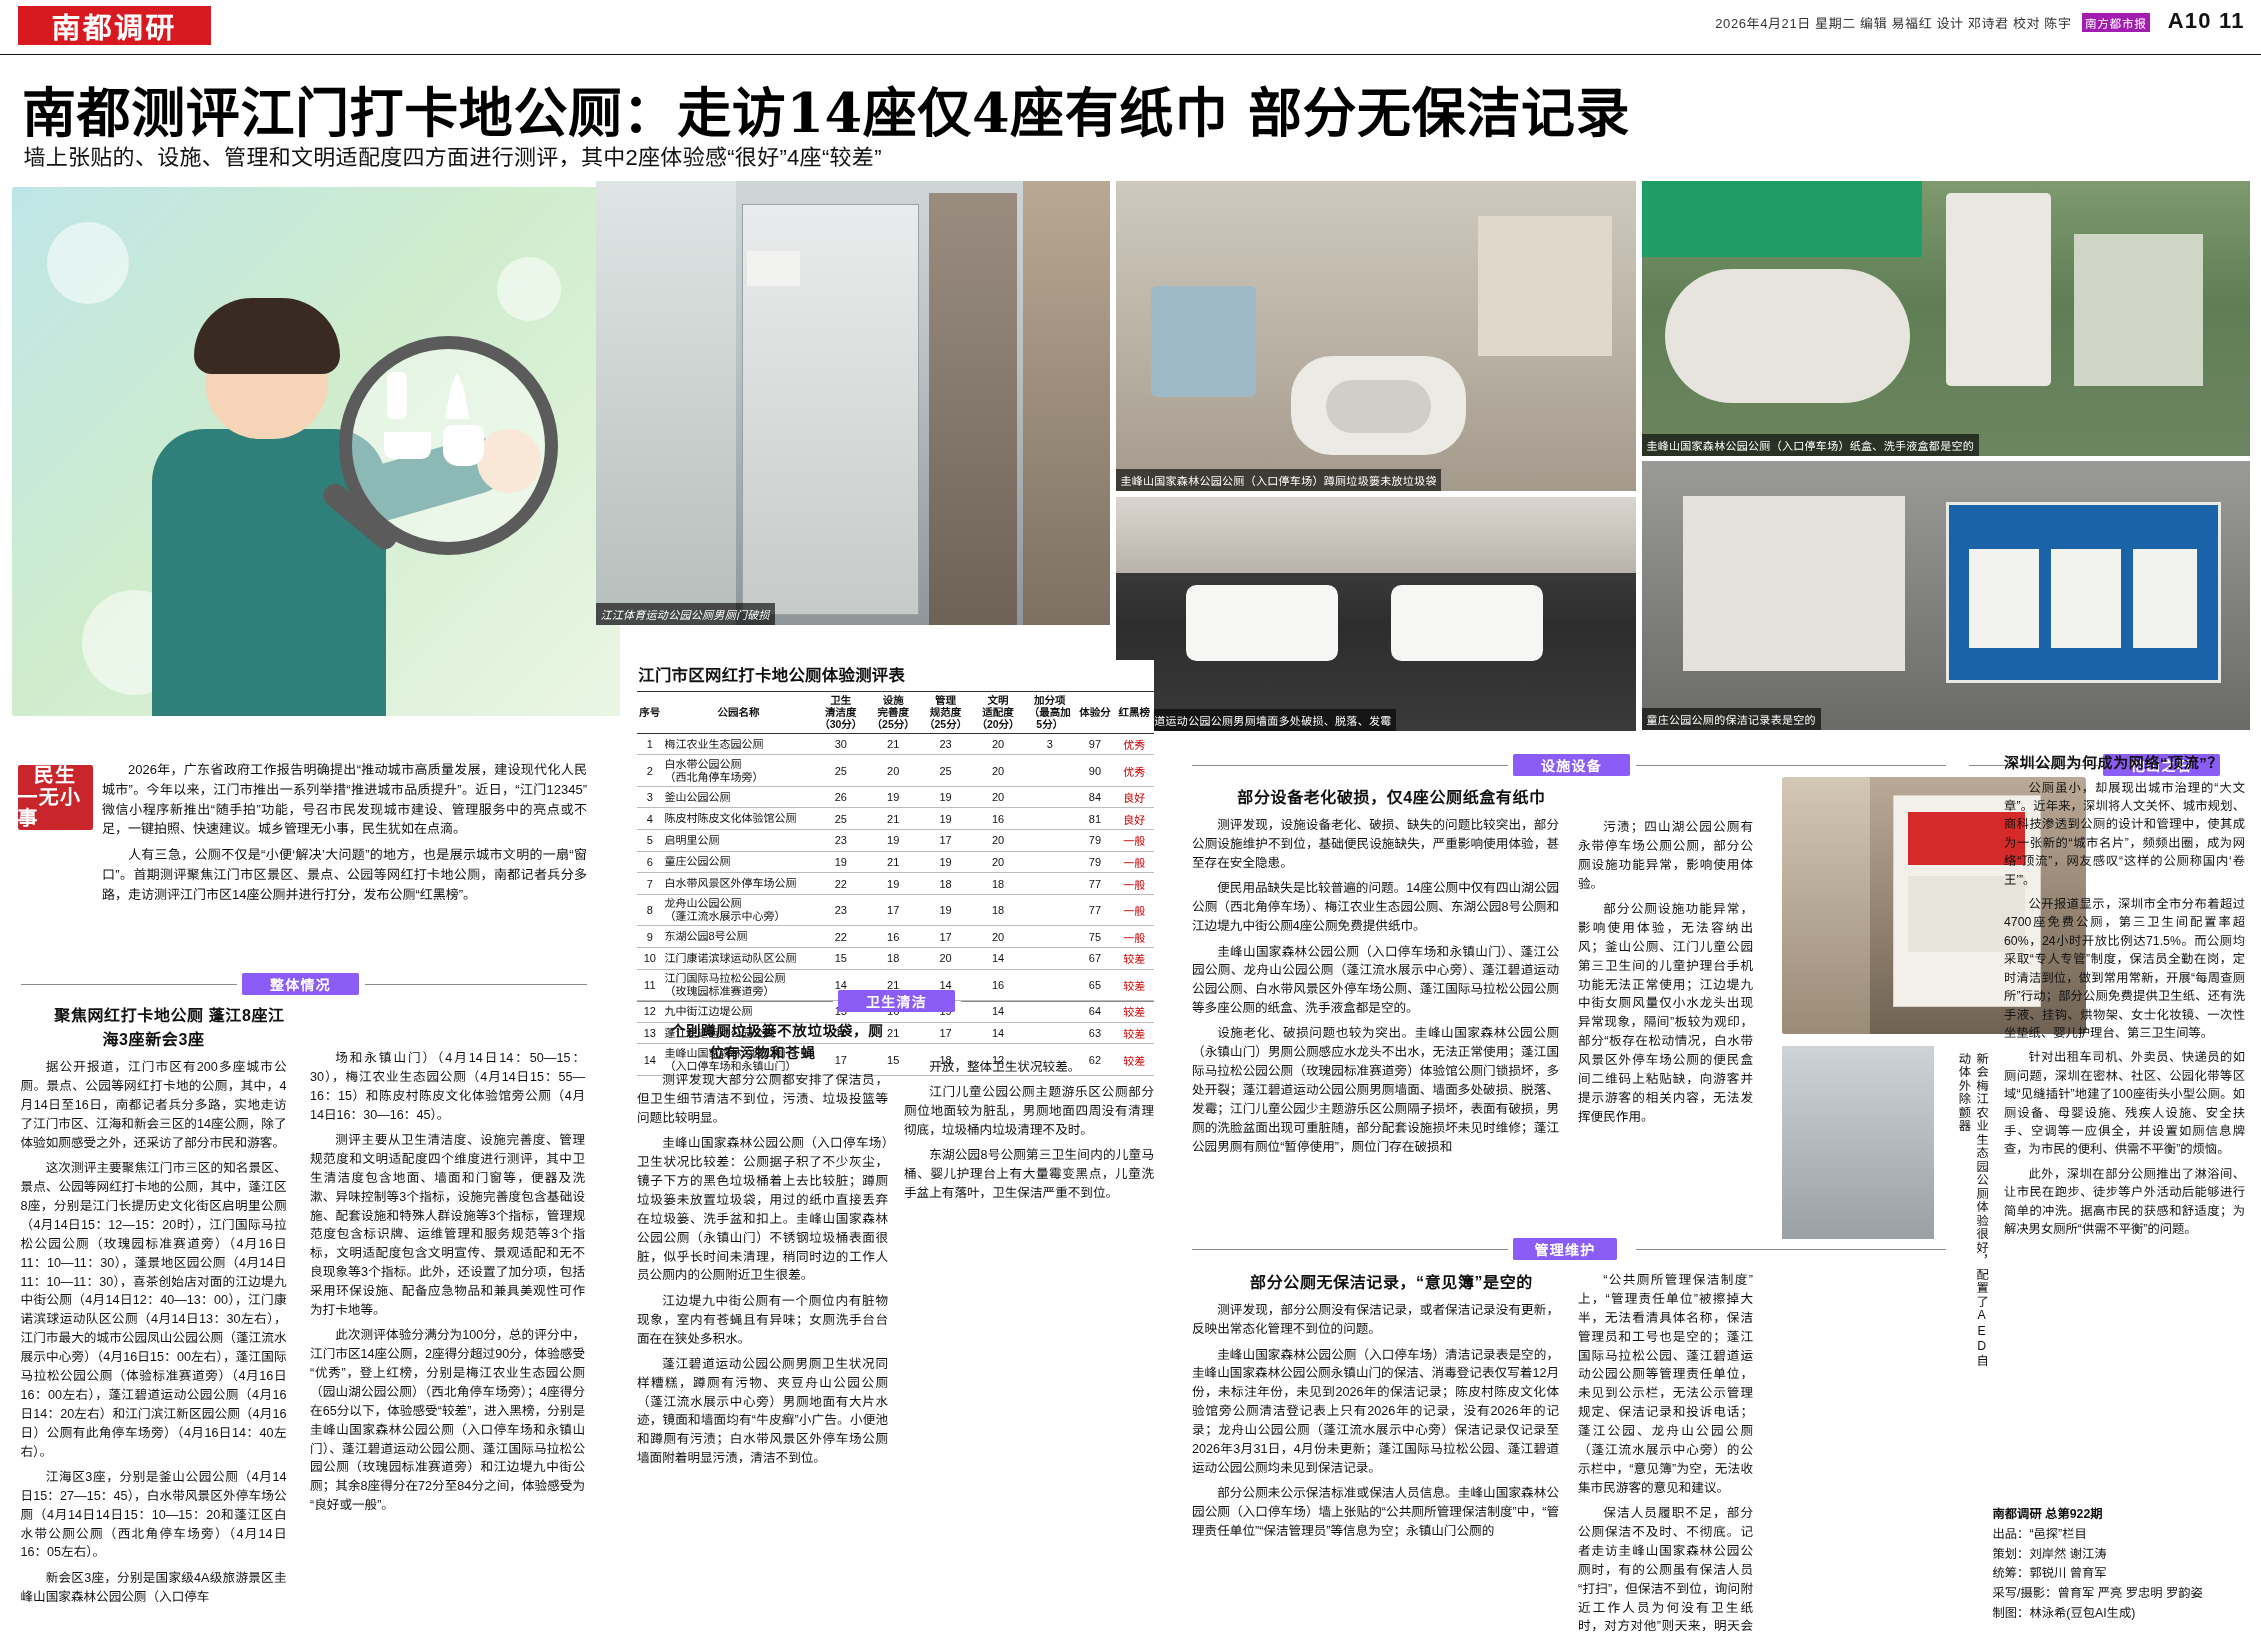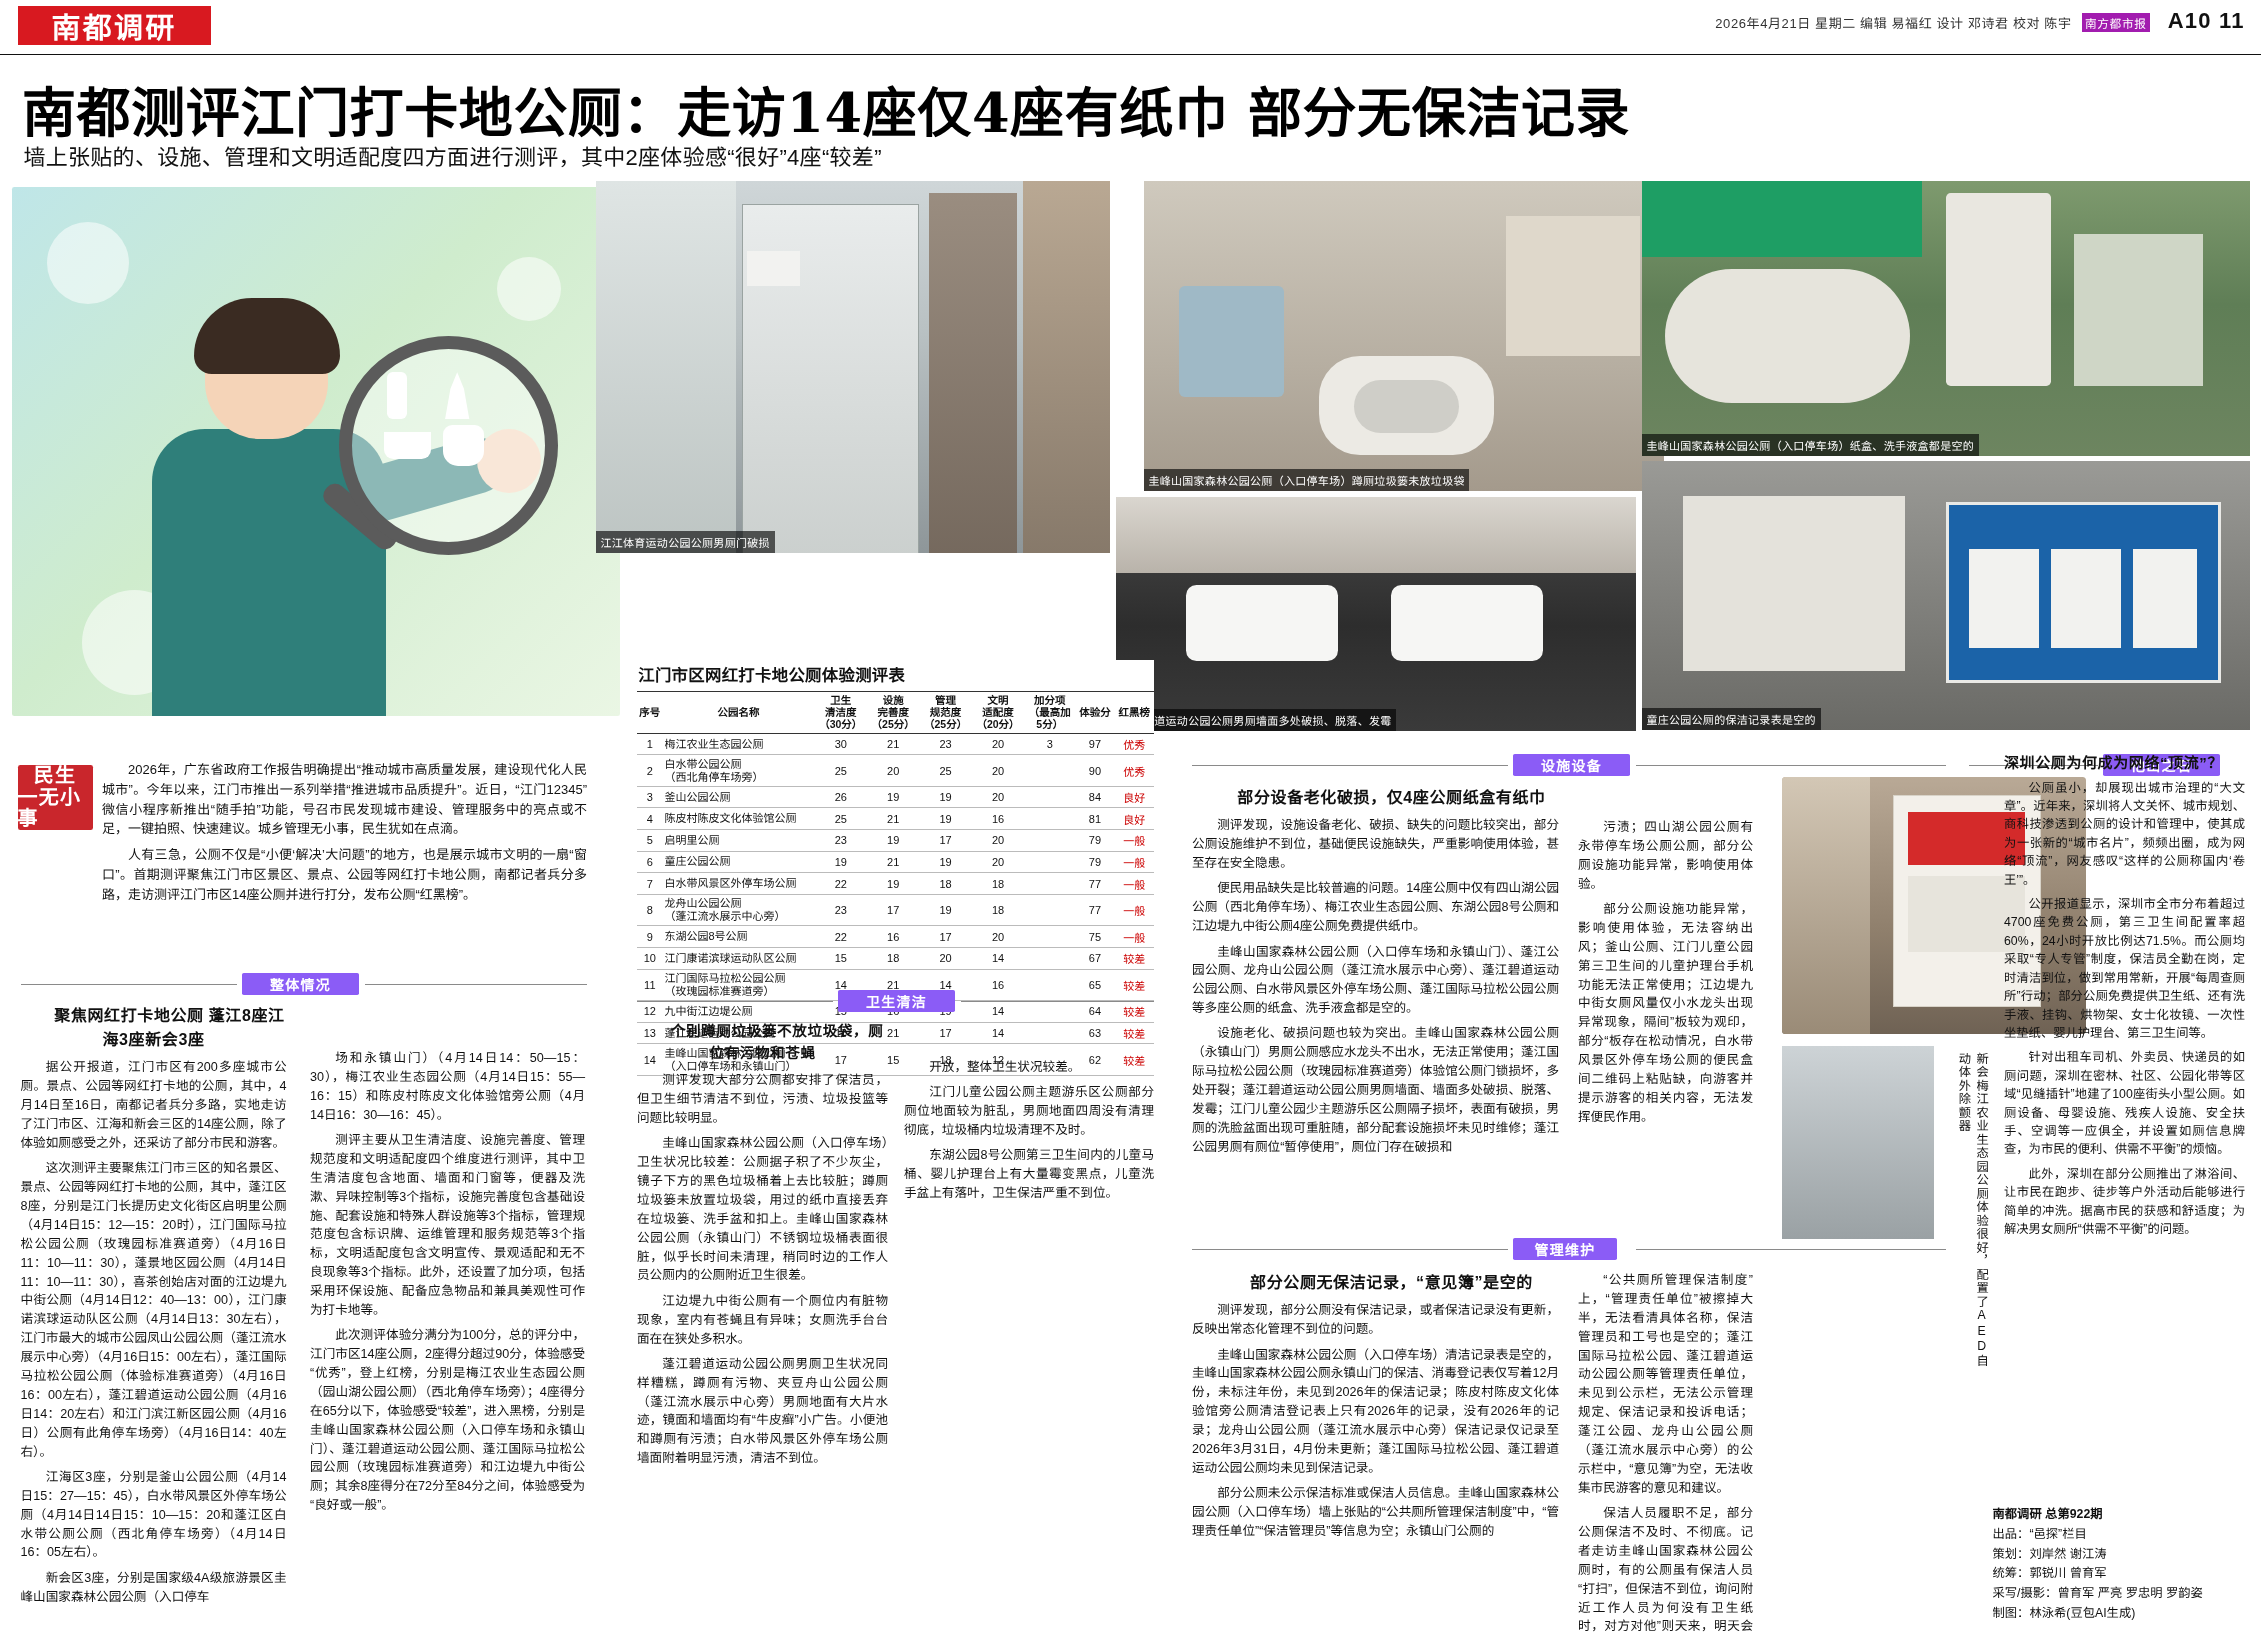--- a/index.html
+++ b/index.html
@@ -121,32 +121,32 @@
       <div class="magni-h"></div>
       <div class="magni"></div>
       <div class="toiletsign">
         <div class="ts-man"></div>
           <div class="ts-woman"></div>
         <div class="ts-basin"></div>
           <div class="ts-wc"></div>
       </div>
     </div>
 
-    <div class="ph" style="left:584px;top:0px;width:514px;height:372px;
-                background:linear-gradient(180deg,#cfd6d8 0%,#b9c1c3 40%,#8e9699 100%);">
+    <div class="ph" style="left:584px;top:0px;width:514px;height:444px;
+                background:linear-gradient(180deg,#cfd6d8 0%,#b9c1c3 40%,#8e9699 100%);font-style:italic;">
       <div class="tile" style="left:0;top:0;width:140px;height:444px;background:linear-gradient(180deg,#dfe5e4,#b6bebc);"></div>
       <div class="tile" style="left:146px;top:23.4px;width:175px;height:409px;background:linear-gradient(180deg,#e9ecec,#c6cbc9);border:1.8px solid #9aa3a1;"></div>
       <div class="tile" style="left:333px;top:11.7px;width:88px;height:432px;background:linear-gradient(180deg,#9a8d80,#6e6257);"></div>
       <div class="tile" style="left:427px;top:0;width:88px;height:444px;background:linear-gradient(180deg,#b9a893,#7d7062);"></div>
       <div class="tile" style="left:151px;top:70px;width:53px;height:35px;background:#f2f2f0;"></div>
       <div class="cap">江江体育运动公园公厕男厕门破损</div>
     </div>
 
     <div class="ph" style="left:1104px;top:0px;width:520px;height:310px;
-                background:linear-gradient(180deg,#cfc9bd 0%,#b6aea1 60%,#a49a8c 100%);margin-left:28px;">
+                background:linear-gradient(180deg,#cfc9bd 0%,#b6aea1 60%,#a49a8c 100%);">
       <div class="tile" style="left:35px;top:105px;width:105px;height:111px;background:#9fb9c6;border-radius:5.8px;"></div>
       <div class="tile" style="left:175px;top:175px;width:175px;height:99px;background:#eceae4;border-radius:41px;"></div>
       <div class="tile" style="left:210px;top:199px;width:105px;height:53px;background:#cfcec8;border-radius:29px;"></div>
       <div class="tile" style="left:362px;top:35px;width:134px;height:140px;background:#dfd8cb;"></div>
       <div class="cap">圭峰山国家森林公园公厕（入口停车场）蹲厕垃圾篓未放垃圾袋</div>
     </div>
 
     <div class="ph" style="left:1104px;top:316px;width:520px;height:234px;
                 background:linear-gradient(180deg,#4a4a4a 0%,#2d2d2d 55%,#3a3a3a 100%);">
       <div class="tile" style="left:0;top:0;width:520px;height:76px;background:linear-gradient(180deg,#dad6cf,#b9b3aa);"></div>

